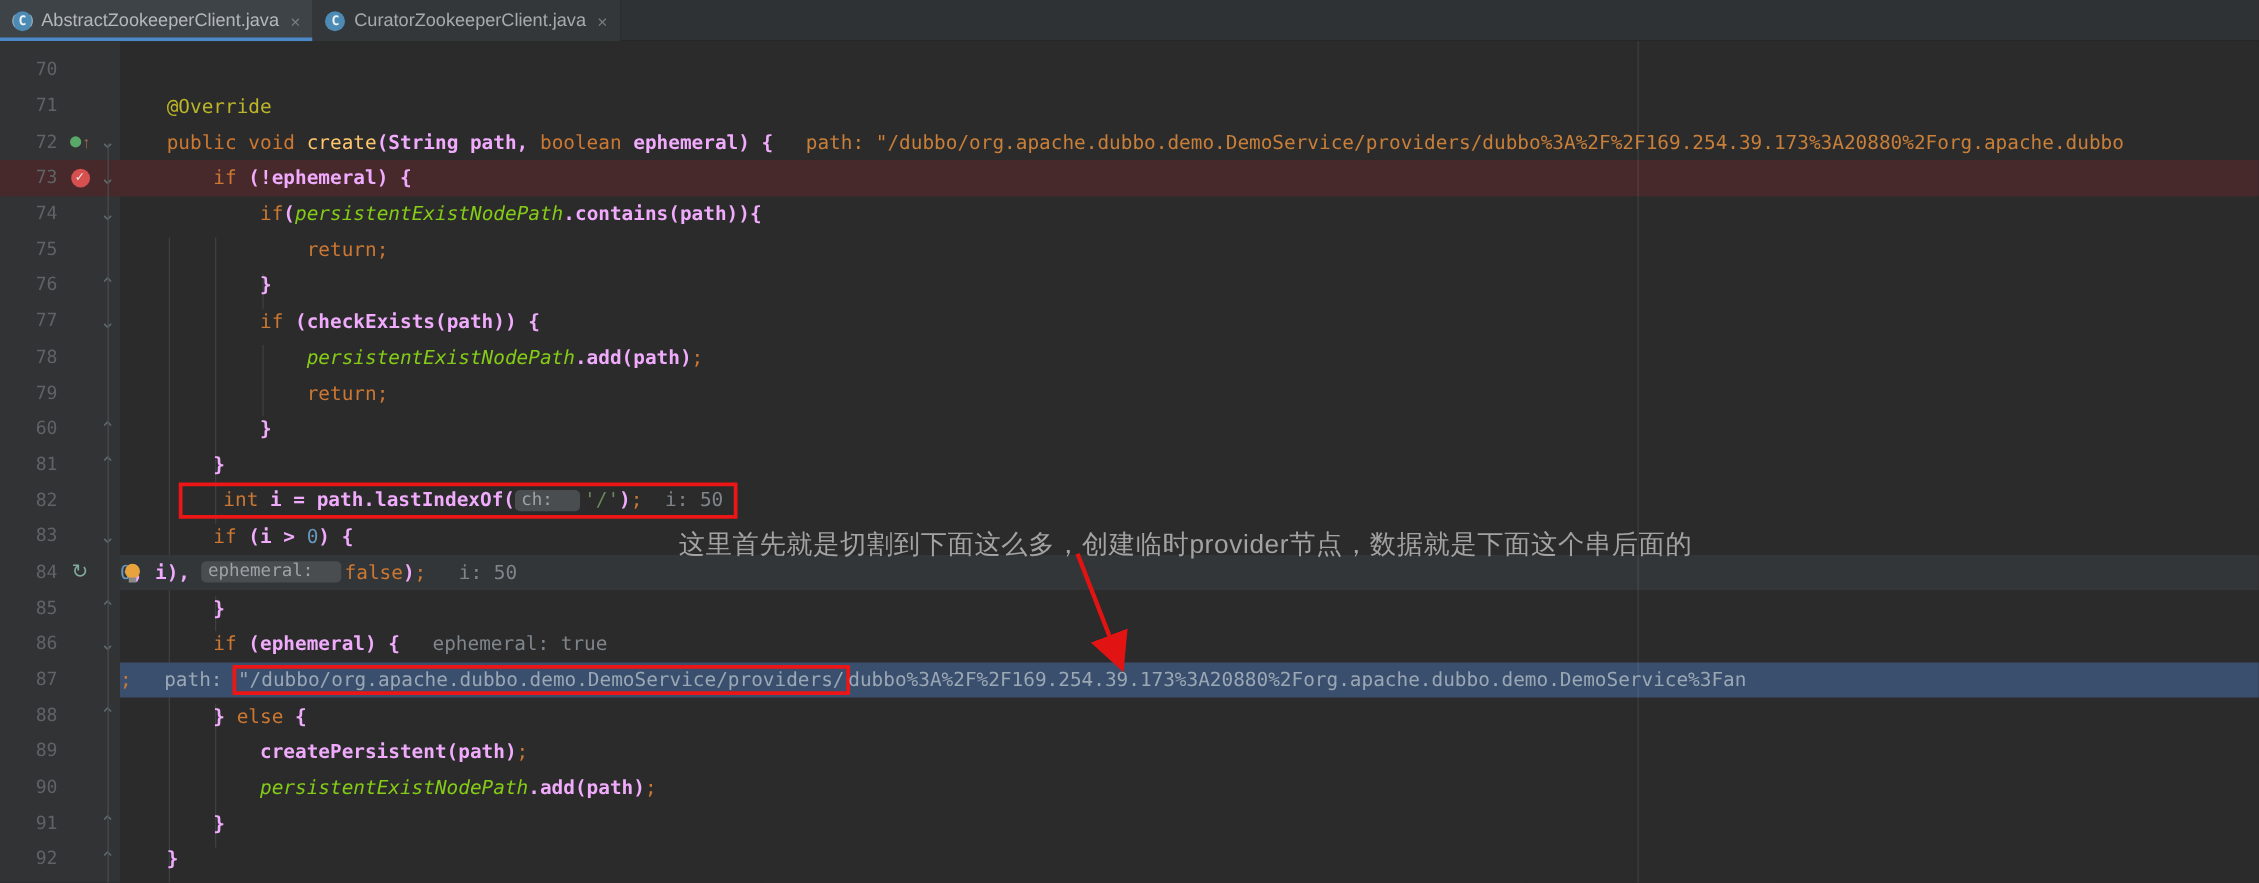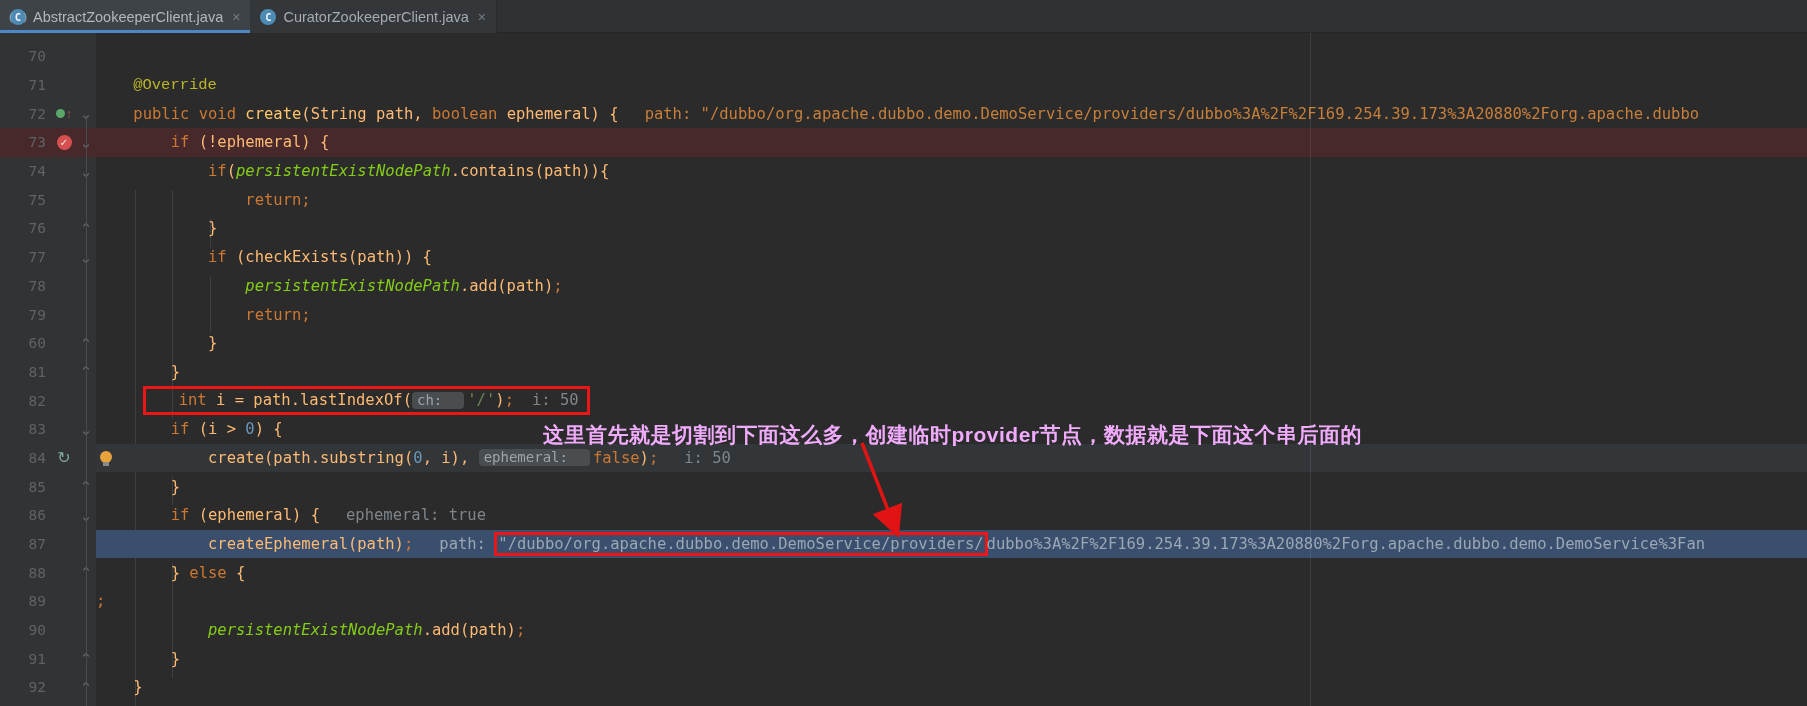--- a/index.html
+++ b/index.html
@@ -32,27 +32,27 @@
 
   .gut { flex:0 0 96px; display:flex; align-items:center; height:100%; }
   .lnum { flex:0 0 52px; text-align:right; color:#606366; font-size:14.5px;
           font-family:"DejaVu Sans Mono", monospace; padding-right:6px; }
   .gic { flex:0 0 24px; display:flex; align-items:center; justify-content:center; height:100%; }
   .fold { flex:0 0 20px; text-align:center; color:#5f6b6e; font-size:15px; line-height:15px; }
 
   .code { flex:1 1 auto; height:100%; display:flex; align-items:center;
           white-space:pre; font-family:"DejaVu Sans Mono", monospace; font-size:15.5px; color:#A9B7C6; }
   .tk { white-space:pre; }
-  .tk.pl    { color:#fdba74; }
+  .tk.pl    { color:#f0abfc;font-weight:bold; }
   .tk.kw    { color:#CC7832; }
   .tk.fn    { color:#FFC66D; }
   .tk.field { color:#84cc16;font-style:italic; }
   .tk.str   { color:#6A8759; }
   .tk.num   { color:#6897BB; }
-  .tk.ann   { color:#BBB529;font-family:Liberation Mono, monospace; }
+  .tk.ann   { color:#BBB529; }
   .tk.pill  { background:#4a4d4f; color:#9da3a8; border-radius:4px; padding:0 22px 1px 5px;
               margin-right:3px; font-size:14px; }
   .hint { margin-left:26px; white-space:pre; }
   .hint.inbox { margin-left:18px; }
   .hgray   { color:#7e858b; }
   .horange { color:#c77f3a; }
   .hexec   { color:#9aa7b4; }
 
   .redbox { display:inline-flex; align-items:center; border:3px solid #ec1616;
             padding:2px 8px 3px 5px; margin:-4px 0; }
@@ -64,22 +64,22 @@
   .bp-dot { width:15px; height:15px; border-radius:50%; background:#D75050; color:#eee;
             font-size:10px; display:flex; align-items:center; justify-content:center; }
   .rec { color:#7fa99b; font-size:16px; line-height:16px; }
   .bulb { position:absolute; left:100px; top:7px; width:12px; height:12px; border-radius:50%;
           background:#E8A33D; z-index:5; }
   .bulb::after { content:""; position:absolute; left:3px; top:11px; width:6px; height:4px; background:#8a8a8a; }
 
   
   .vline { position:absolute; width:1px; z-index:3; }
   .guide { position:absolute; width:1px; background:#3c4042; z-index:1; }
-  .annotation-cn { position:absolute; left:543px; top:388px; color:#f0abfc; font-size:21px;
-                   font-weight:bold; z-index:6; white-space:nowrap; letter-spacing:0.5px; }
+  .annotation-cn { position:absolute; left:543px; top:388px; color:#a3a3a3; font-size:21px;
+                   font-weight:normal; z-index:6; white-space:nowrap; letter-spacing:0.5px; }
   #arrow-svg { position:absolute; left:845px; top:400px; z-index:6; }
 </style>
 </head>
 <body>
 
 <div class="tabbar">
   <div class="tab active">
     <span class="cicon parens">C</span>
     <span>AbstractZookeeperClient.java</span>
     <span class="close">×</span>
@@ -224,21 +224,21 @@
         <div class="code"><span class="tk pl">        </span><span class="tk kw">if</span><span class="tk pl"> (i &gt; </span><span class="tk num">0</span><span class="tk pl">) {</span></div>
       </div>
       <div class="row bg-caret">
         <div class="gut">
           <span class="lnum">84</span>
           <span class="gic">
             <span class="rec">↻</span>
           </span>
           <span class="fold"></span>
         </div>
-        <div class="code"><span class="tk pl">            create(path.substring(</span><span class="tk num">0</span><span class="tk pl">, i), </span><span class="tk pill">ephemeral:</span><span class="tk kw">false</span><span class="tk pl">)</span><span class="tk kw">;</span><span class="hint"><span class="hgray">i: 50</span></span></div>
+        <div class="code"><span class="tk num">0</span><span class="tk pl">, i), </span><span class="tk pill">ephemeral:</span><span class="tk kw">false</span><span class="tk pl">)</span><span class="tk kw">;</span><span class="hint"><span class="hgray">i: 50</span></span></div>
         <div class="bulb"></div>
       </div>
       <div class="row">
         <div class="gut">
           <span class="lnum">85</span>
           <span class="gic"></span>
           <span class="fold">⌃</span>
         </div>
         <div class="code"><span class="tk pl">        }</span></div>
       </div>
@@ -249,37 +249,37 @@
           <span class="fold">⌄</span>
         </div>
         <div class="code"><span class="tk pl">        </span><span class="tk kw">if</span><span class="tk pl"> (ephemeral) {</span><span class="hint"><span class="hgray">ephemeral: true</span></span></div>
       </div>
       <div class="row bg-exec">
         <div class="gut">
           <span class="lnum">87</span>
           <span class="gic"></span>
           <span class="fold"></span>
         </div>
-        <div class="code"><span class="tk pl">            createEphemeral(path)</span><span class="tk kw">;</span><span class="hint"><span class="hexec">path: </span><span class="redbox-inline"><span class="hexec">"/dubbo/org.apache.dubbo.demo.DemoService/providers/</span></span><span class="hexec">dubbo%3A%2F%2F169.254.39.173%3A20880%2Forg.apache.dubbo.demo.DemoService%3Fan</span></span></div>
+        <div class="code"><span class="tk kw">;</span><span class="hint"><span class="hexec">path: </span><span class="redbox-inline"><span class="hexec">"/dubbo/org.apache.dubbo.demo.DemoService/providers/</span></span><span class="hexec">dubbo%3A%2F%2F169.254.39.173%3A20880%2Forg.apache.dubbo.demo.DemoService%3Fan</span></span></div>
       </div>
       <div class="row">
         <div class="gut">
           <span class="lnum">88</span>
           <span class="gic"></span>
           <span class="fold">⌃</span>
         </div>
         <div class="code"><span class="tk pl">        } </span><span class="tk kw">else</span><span class="tk pl"> {</span></div>
       </div>
       <div class="row">
         <div class="gut">
           <span class="lnum">89</span>
           <span class="gic"></span>
           <span class="fold"></span>
         </div>
-        <div class="code"><span class="tk kw">;</span></div>
+        <div class="code"><span class="tk pl">            createPersistent(path)</span><span class="tk kw">;</span></div>
       </div>
       <div class="row">
         <div class="gut">
           <span class="lnum">90</span>
           <span class="gic"></span>
           <span class="fold"></span>
         </div>
         <div class="code"><span class="tk pl">            </span><span class="tk field">persistentExistNodePath</span><span class="tk pl">.add(path)</span><span class="tk kw">;</span></div>
       </div>
       <div class="row">

